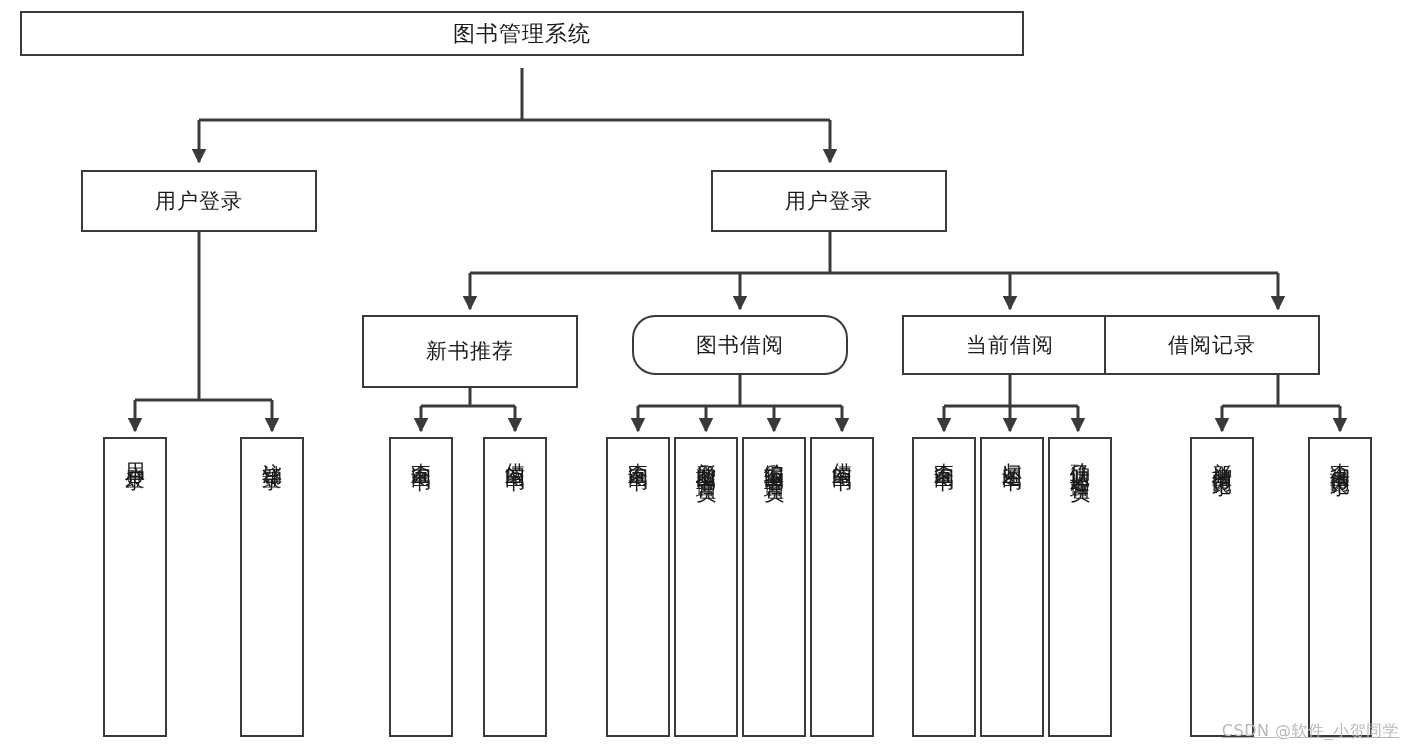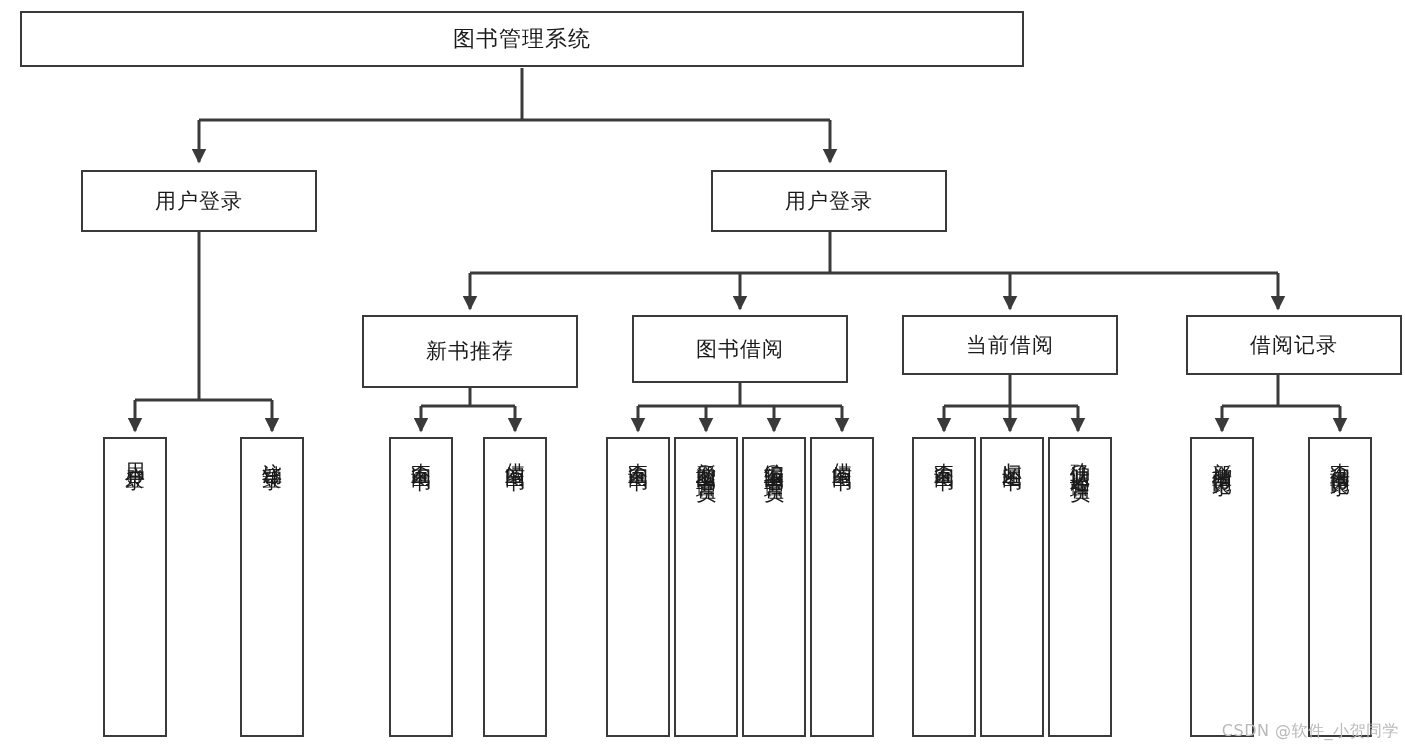--- a/index.html
+++ b/index.html
@@ -60,20 +60,21 @@
     font-size: 22px;
   }
   .watermark {
     position: absolute;
     right: 6px;
     bottom: 5px;
     font-size: 16px;
     color: #b9b9b9;
     letter-spacing: 0.5px;
     white-space: nowrap;
+    text-decoration: underline;
   }
 </style>
 </head>
 <body>
 
 <div id="canvas">
 
   <svg class="edges" viewBox="0 0 1405 747" xmlns="http://www.w3.org/2000/svg">
     <defs>
       <marker id="arrow" viewBox="0 0 10 10" refX="9" refY="5" markerWidth="5" markerHeight="5" orient="auto-start-reverse">
@@ -117,41 +118,41 @@
       <path d="M 1010 406 L 1010 431" marker-end="url(#arrow)"></path>
       <path d="M 1078 406 L 1078 431" marker-end="url(#arrow)"></path>
 
       <path d="M 1278 375 L 1278 406"></path>
       <path d="M 1222 406 L 1340 406"></path>
       <path d="M 1222 406 L 1222 431" marker-end="url(#arrow)"></path>
       <path d="M 1340 406 L 1340 431" marker-end="url(#arrow)"></path>
     </g>
   </svg>
 
-  <div class="node root" style="left:20px; top:11px; width:1004px; height:56px;">
+  <div class="node root" style="left:20px; top:11px; width:1004px; height:45px;">
     <span class="label">图书管理系统</span>
   </div>
 
   <div class="node" style="left:81px; top:170px; width:236px; height:62px;">
     <span class="label">用户登录</span>
   </div>
   <div class="node" style="left:711px; top:170px; width:236px; height:62px;">
     <span class="label">用户登录</span>
   </div>
 
   <div class="node" style="left:362px; top:315px; width:216px; height:73px;">
     <span class="label">新书推荐</span>
   </div>
-  <div class="node" style="left:632px; top:315px; width:216px; height:68px;">
+  <div class="node" style="left:632px; top:315px; width:216px; height:60px;border-radius:23px;">
     <span class="label">图书借阅</span>
   </div>
   <div class="node" style="left:902px; top:315px; width:216px; height:60px;">
     <span class="label">当前借阅</span>
   </div>
-  <div class="node" style="left:1186px; top:315px; width:216px; height:60px;">
+  <div class="node" style="left:1104px; top:315px; width:216px; height:60px;">
     <span class="label">借阅记录</span>
   </div>
 
   <div class="node leaf" style="left:103px; top:437px; width:64px; height:300px;">
     <span class="label">用户登录</span>
   </div>
   <div class="node leaf" style="left:240px; top:437px; width:64px; height:300px;">
     <span class="label">注销登录</span>
   </div>
 

